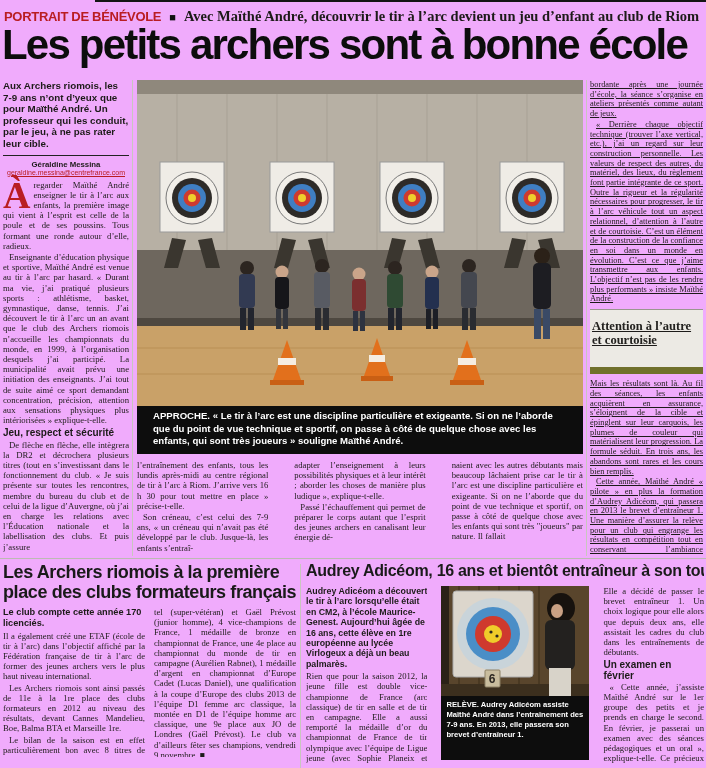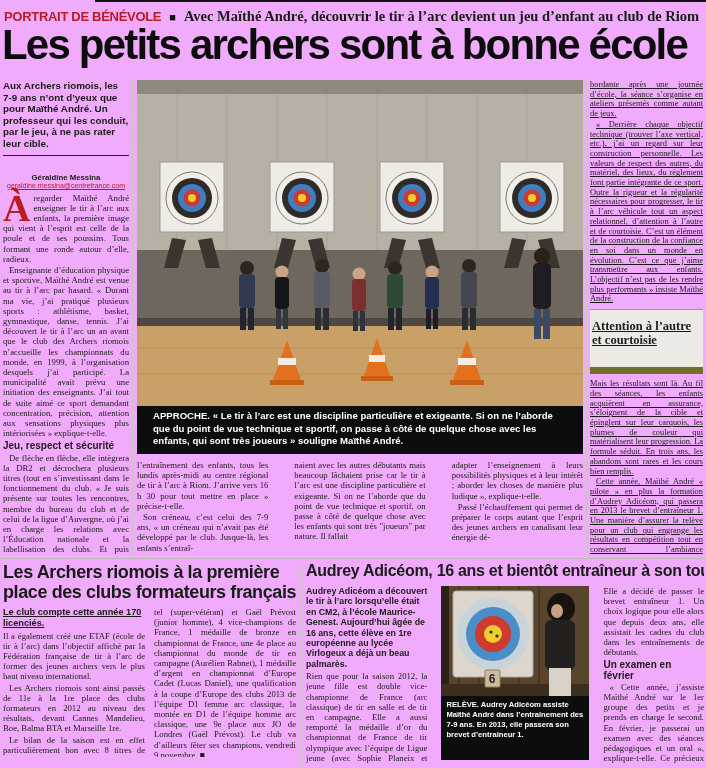--- a/index.html
+++ b/index.html
@@ -14,21 +14,21 @@
   .headline{position:absolute;top:21px;left:2px;width:702px;
     font-family:"Liberation Sans",sans-serif;font-weight:bold;font-size:42px;
     letter-spacing:-1.8px;color:#0d0d0d;white-space:nowrap;}
   
   .main{position:absolute;top:80px;left:0;width:706px;height:476px;}
   .vrule{position:absolute;top:0;bottom:0;width:1px;background:#c9c6bf;}
   .col{position:absolute;top:0;height:476px;overflow:hidden;text-align:justify;}
   .body{font-size:8.7px;line-height:10.2px;}
   .col1{left:3px;width:126px;}
   .intro{font-family:"Liberation Sans",sans-serif;font-weight:bold;font-size:9.8px;line-height:11.6px;text-align:left;}
-  .bybox{border-top:1px solid #222;margin-top:5px;padding-top:17px;text-align:center;margin-bottom:4px;}
+  .bybox{border-top:1px solid #222;margin-top:5px;padding-top:4px;text-align:center;margin-bottom:4px;}
   .byname{font-family:"Liberation Sans",sans-serif;font-weight:bold;font-size:7.8px;}
   .bymail{font-family:"Liberation Sans",sans-serif;font-size:7px;color:#b91d22;text-decoration:underline;}
   .dropcap{float:left;color:#b91d22;font-weight:bold;font-size:38px;line-height:30px;padding-right:3px;}
   p.bp{margin:0 0 1px 0;text-indent:6px;}
   p.bp.noind{text-indent:0;}
   .subhead{font-family:"Liberation Sans",sans-serif;font-weight:bold;font-size:10px;margin:3px 0 1px;text-align:left;}
   
   .photo{position:absolute;left:137px;top:0;width:446px;height:326px;overflow:hidden;background:#b7b0a4;}
   .caption{position:absolute;left:137px;top:326px;width:446px;height:48px;background:#0d0d0d;color:#fff;
     font-family:"Liberation Sans",sans-serif;font-size:9.6px;line-height:12.6px;font-weight:bold;
@@ -41,21 +41,21 @@
     border-bottom:7px solid #70702c;padding:9px 2px 20px;text-align:left;}
   .olivebox .obx{font-weight:bold;font-size:12.5px;line-height:14px;color:#23221f;}
   
   .hrule{position:absolute;top:558px;left:0;right:0;height:1px;background:#bdbab3;}
   .vrule-b{position:absolute;top:564px;bottom:0;left:300px;width:1px;background:#c9c6bf;}
   
   .botleft{position:absolute;top:562px;left:3px;width:294px;height:206px;overflow:hidden;}
   .secheadL{font-family:"Liberation Sans",sans-serif;font-size:18px;line-height:20px;letter-spacing:-.4px;color:#1a1a1a;margin:0 0 5px;}
   .blcols{display:flex;gap:9px;}
   .blcol{width:142px;text-align:justify;overflow:hidden;height:150px;}
-  .bllead{font-family:"Liberation Sans",sans-serif;font-weight:bold;font-size:9.2px;line-height:10.8px;text-align:left;margin-bottom:2px;text-decoration:underline;}
+  .bllead{font-family:"Liberation Sans",sans-serif;font-weight:bold;font-size:9.2px;line-height:10.8px;text-align:left;margin-bottom:2px;}
   
   .botright{position:absolute;top:562px;left:306px;width:398px;height:206px;overflow:hidden;}
   .secheadR{font-family:"Liberation Sans",sans-serif;font-size:16px;letter-spacing:-.3px;white-space:nowrap;color:#1a1a1a;margin:0 0 6px;}
   .brrow{display:flex;gap:14px;}
   .brcolA{width:128px;text-align:justify;overflow:hidden;height:178px;}
   .brlead{font-family:"Liberation Sans",sans-serif;font-weight:bold;font-size:8.8px;line-height:10.4px;text-align:left;margin-bottom:2px;}
   .brphoto{width:148px;}
   .aphoto{width:148px;height:110px;background:#59452c;overflow:hidden;}
   .acap{width:148px;height:64px;background:#0d0d0d;color:#fff;box-sizing:border-box;
     font-family:"Liberation Sans",sans-serif;font-weight:bold;font-size:7.6px;line-height:10px;padding:4px 5px;}
@@ -228,25 +228,25 @@
       <span class="clead">APPROCHE.</span>
       <span>« Le tir à l’arc est une discipline particulière et exigeante. Si on ne l’aborde que du point de vue technique et sportif, on passe à côté de quelque chose avec les enfants, qui sont très joueurs » souligne Maïthé André.</span>
     </div>
 
     <div class="midcols body">
       <div class="midcol">
         <p class="bp noind">l’entraînement des enfants, tous les lundis après-midi au centre régional de tir à l’arc à Riom. J’arrive vers 16 h 30 pour tout mettre en place » précise-t-elle.</p>
         <p class="bp">Son créneau, c’est celui des 7-9 ans, « un créneau qui n’avait pas été développé par le club. Jusque-là, les enfants s’entraî-</p>
       </div>
       <div class="midcol">
-        <p class="bp noind">naient avec les autres débutants mais beaucoup lâchaient prise car le tir à l’arc est une discipline particulière et exigeante. Si on ne l’aborde que du point de vue technique et sportif, on passe à côté de quelque chose avec les enfants qui sont très "joueurs" par nature. Il fallait</p>
-      </div>
-      <div class="midcol">
         <p class="bp noind">adapter l’enseignement à leurs possibilités physiques et à leur intérêt ; aborder les choses de manière plus ludique », explique-t-elle.</p>
         <p class="bp">Passé l’échauffement qui permet de préparer le corps autant que l’esprit des jeunes archers en canalisant leur énergie dé-</p>
+      </div>
+      <div class="midcol">
+        <p class="bp noind">naient avec les autres débutants mais beaucoup lâchaient prise car le tir à l’arc est une discipline particulière et exigeante. Si on ne l’aborde que du point de vue technique et sportif, on passe à côté de quelque chose avec les enfants qui sont très "joueurs" par nature. Il fallait</p>
       </div>
     </div>
 
     <div class="vrule" style="left:586px"></div>
 
     <div class="col col5">
       <p class="bp noind">bordante après une journée d’école, la séance s’organise en ateliers présentés comme autant de jeux.</p>
       <p class="bp">« Derrière chaque objectif technique (trouver l’axe vertical, etc.), j’ai un regard sur leur construction personnelle. Les valeurs de respect des autres, du matériel, des lieux, du règlement font partie intégrante de ce sport. Outre la rigueur et la régularité nécessaires pour progresser, le tir à l’arc véhicule tout un aspect relationnel, d’attention à l’autre et de courtoisie. C’est un élément de la construction de la confiance en soi dans un monde en évolution. C’est ce que j’aime transmettre aux enfants. L’objectif n’est pas de les rendre plus performants » insiste Maïthé André.</p>
       <div class="olivebox">
         <div class="obx">Attention à l’autre et courtoisie</div>

